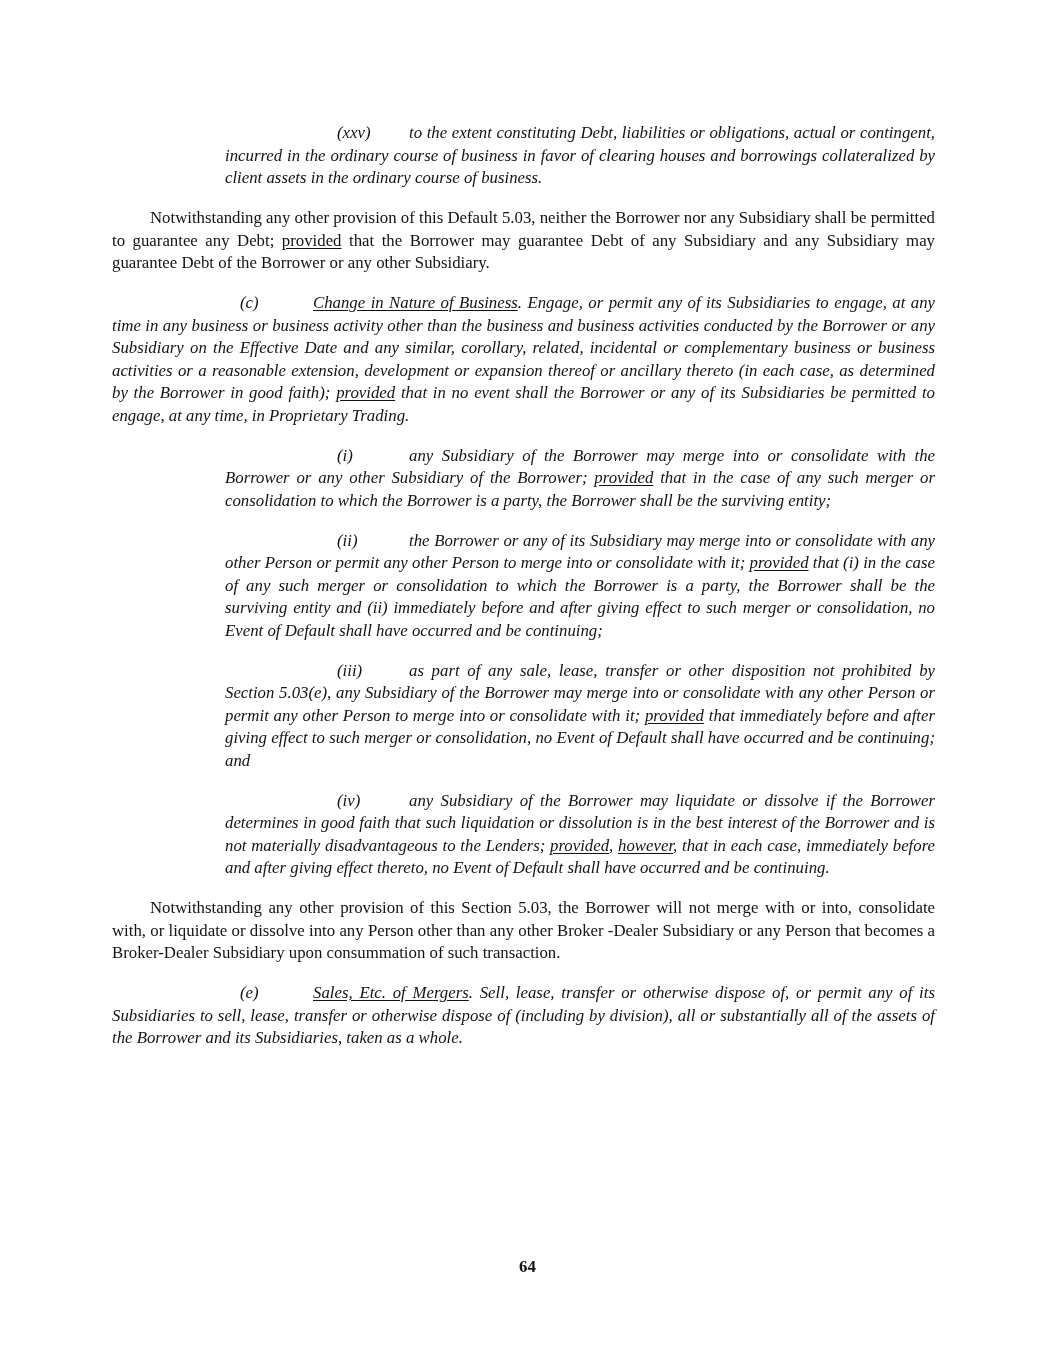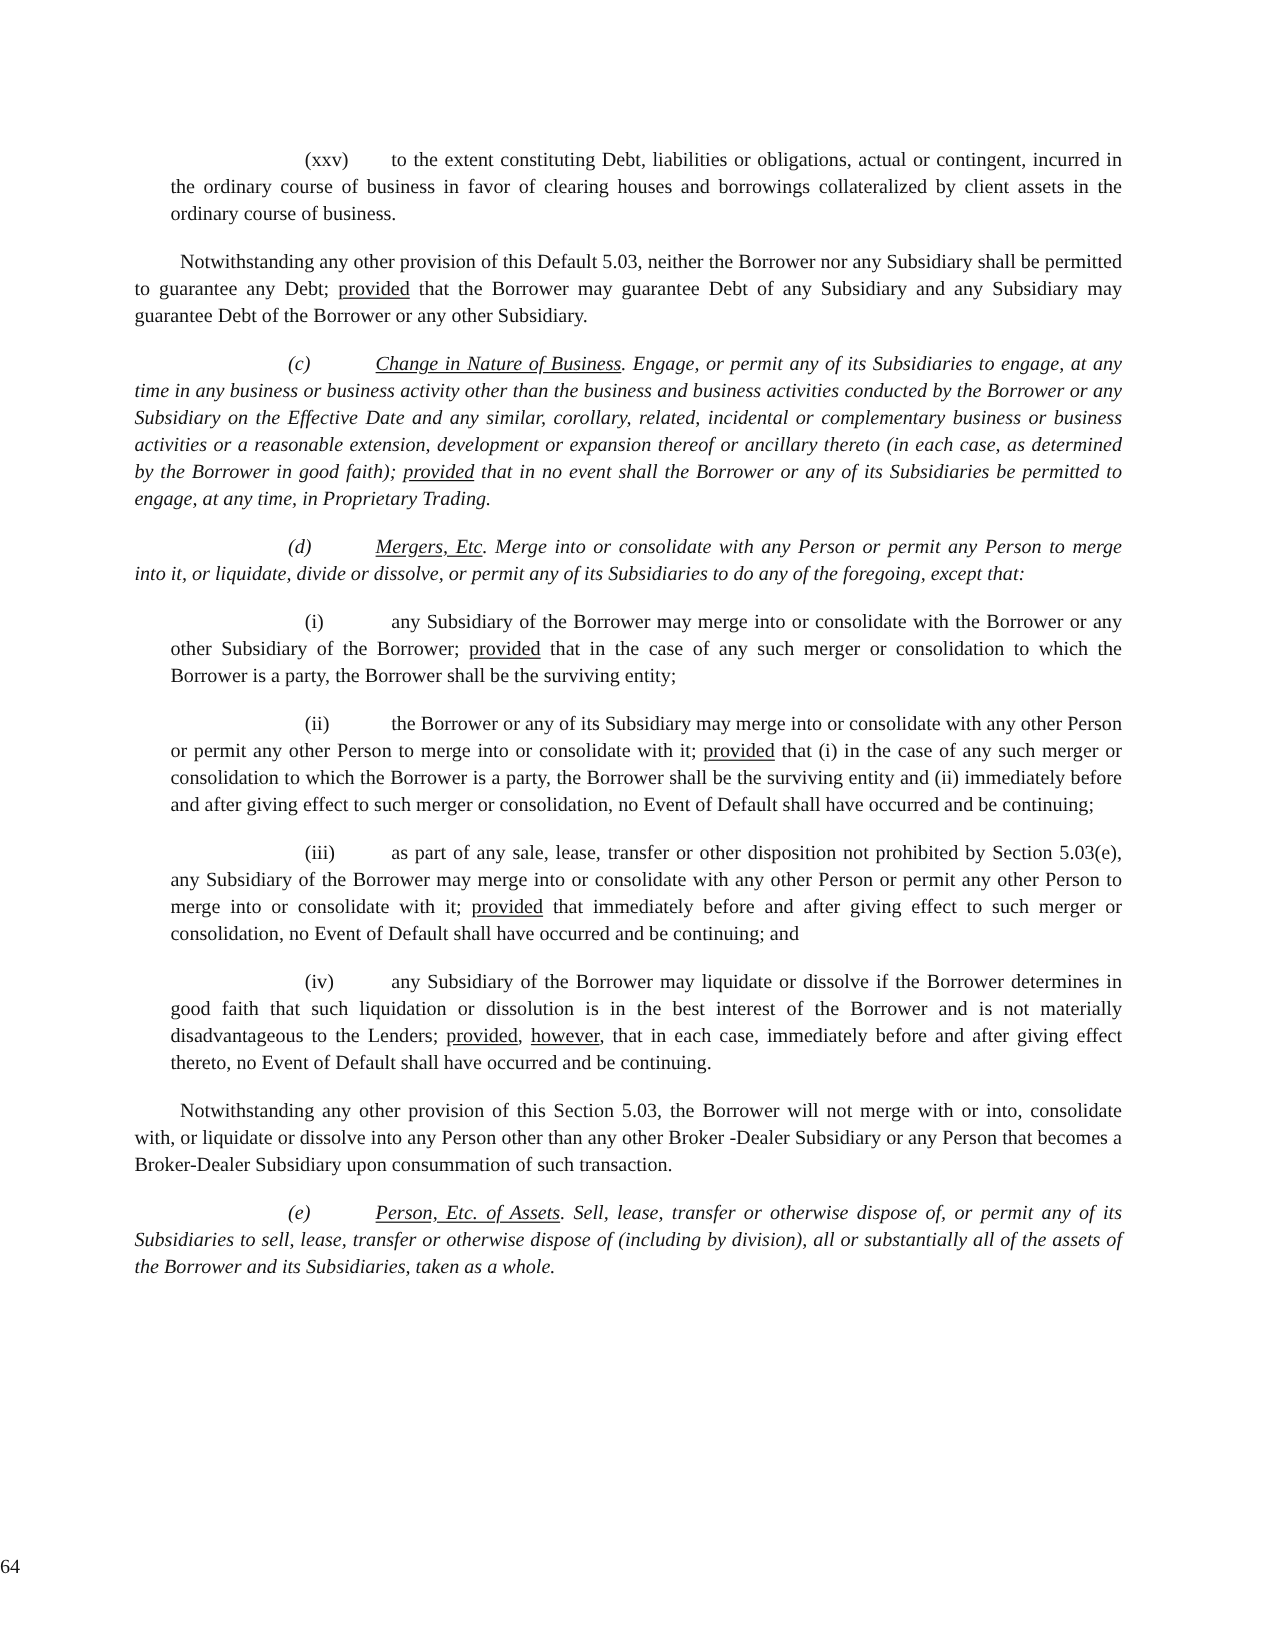--- a/index.html
+++ b/index.html
@@ -20,22 +20,23 @@
     line-height: 22.5px;
     color: #131313;
     overflow: hidden;
   }
   .para {
     margin: 0 0 17.5px 0;
     text-align: justify;
   }
   
   .para.sub {
-    margin-left: 30px;
+    margin-left: 113px;
     text-indent: 112px;
+    font-style: italic;
   }
   
   .para.letter {
     text-indent: 128px;
     font-style: italic;
   }
   
   .para.body {
     text-indent: 38px;
   }
@@ -43,32 +44,33 @@
     display: inline-block;
     text-indent: 0;
   }
   .para.sub .lbl { width: 72px; }
   .para.letter .lbl { width: 73px; }
   .u { text-decoration: underline; text-underline-offset: 2px; }
   .page-number {
     position: absolute;
     left: 0;
     right: 0;
-    top: 1295px;
+    top: 1256px;
+    text-align: center;
     text-indent: 0;
+    font-weight: bold;
   }
 </style>
 </head>
 <body>
 
 <div class="page">
   <p class="para sub"><span class="lbl">(xxv)</span><span>to the extent constituting Debt, liabilities or obligations, actual or contingent, incurred in the ordinary course of business in favor of clearing houses and borrowings collateralized by client assets in the ordinary course of business.</span></p>
   <p class="para body"><span>Notwithstanding any other provision of this Default 5.03, neither the Borrower nor any Subsidiary shall be permitted to guarantee any Debt; </span><span class="u">provided</span><span> that the Borrower may guarantee Debt of any Subsidiary and any Subsidiary may guarantee Debt of the Borrower or any other Subsidiary.</span></p>
   <p class="para letter"><span class="lbl">(c)</span><span class="u">Change in Nature of Business</span><span>. Engage, or permit any of its Subsidiaries to engage, at any time in any business or business activity other than the business and business activities conducted by the Borrower or any Subsidiary on the Effective Date and any similar, corollary, related, incidental or complementary business or business activities or a reasonable extension, development or expansion thereof or ancillary thereto (in each case, as determined by the Borrower in good faith); </span><span class="u">provided</span><span> that in no event shall the Borrower or any of its Subsidiaries be permitted to engage, at any time, in Proprietary Trading.</span></p>
-  <p class="para letter"><span class="lbl">(d)</span><span class="u">Mergers, Etc</span><span>. Merge into or consolidate with any Person or permit any Person to merge into it, or liquidate, divide or dissolve, or permit any of its Subsidiaries to do any of the foregoing, except that:</span></p>
   <p class="para sub"><span class="lbl">(i)</span><span>any Subsidiary of the Borrower may merge into or consolidate with the Borrower or any other Subsidiary of the Borrower; </span><span class="u">provided</span><span> that in the case of any such merger or consolidation to which the Borrower is a party, the Borrower shall be the surviving entity;</span></p>
   <p class="para sub"><span class="lbl">(ii)</span><span>the Borrower or any of its Subsidiary may merge into or consolidate with any other Person or permit any other Person to merge into or consolidate with it; </span><span class="u">provided</span><span> that (i) in the case of any such merger or consolidation to which the Borrower is a party, the Borrower shall be the surviving entity and (ii) immediately before and after giving effect to such merger or consolidation, no Event of Default shall have occurred and be continuing;</span></p>
   <p class="para sub"><span class="lbl">(iii)</span><span>as part of any sale, lease, transfer or other disposition not prohibited by Section 5.03(e), any Subsidiary of the Borrower may merge into or consolidate with any other Person or permit any other Person to merge into or consolidate with it; </span><span class="u">provided</span><span> that immediately before and after giving effect to such merger or consolidation, no Event of Default shall have occurred and be continuing; and</span></p>
   <p class="para sub"><span class="lbl">(iv)</span><span>any Subsidiary of the Borrower may liquidate or dissolve if the Borrower determines in good faith that such liquidation or dissolution is in the best interest of the Borrower and is not materially disadvantageous to the Lenders; </span><span class="u">provided</span><span>, </span><span class="u">however</span><span>, that in each case, immediately before and after giving effect thereto, no Event of Default shall have occurred and be continuing.</span></p>
   <p class="para body"><span>Notwithstanding any other provision of this Section 5.03, the Borrower will not merge with or into, consolidate with, or liquidate or dissolve into any Person other than any other Broker -Dealer Subsidiary or any Person that becomes a Broker-Dealer Subsidiary upon consummation of such transaction.</span></p>
-  <p class="para letter"><span class="lbl">(e)</span><span class="u">Person, Etc. of Assets</span><span>. Sell, lease, transfer or otherwise dispose of, or permit any of its Subsidiaries to sell, lease, transfer or otherwise dispose of (including by division), all or substantially all of the assets of the Borrower and its Subsidiaries, taken as a whole.</span></p>
+  <p class="para letter"><span class="lbl">(e)</span><span class="u">Sales, Etc. of Mergers</span><span>. Sell, lease, transfer or otherwise dispose of, or permit any of its Subsidiaries to sell, lease, transfer or otherwise dispose of (including by division), all or substantially all of the assets of the Borrower and its Subsidiaries, taken as a whole.</span></p>
   <div class="page-number">64</div>
 </div>
 
 </body></html>

